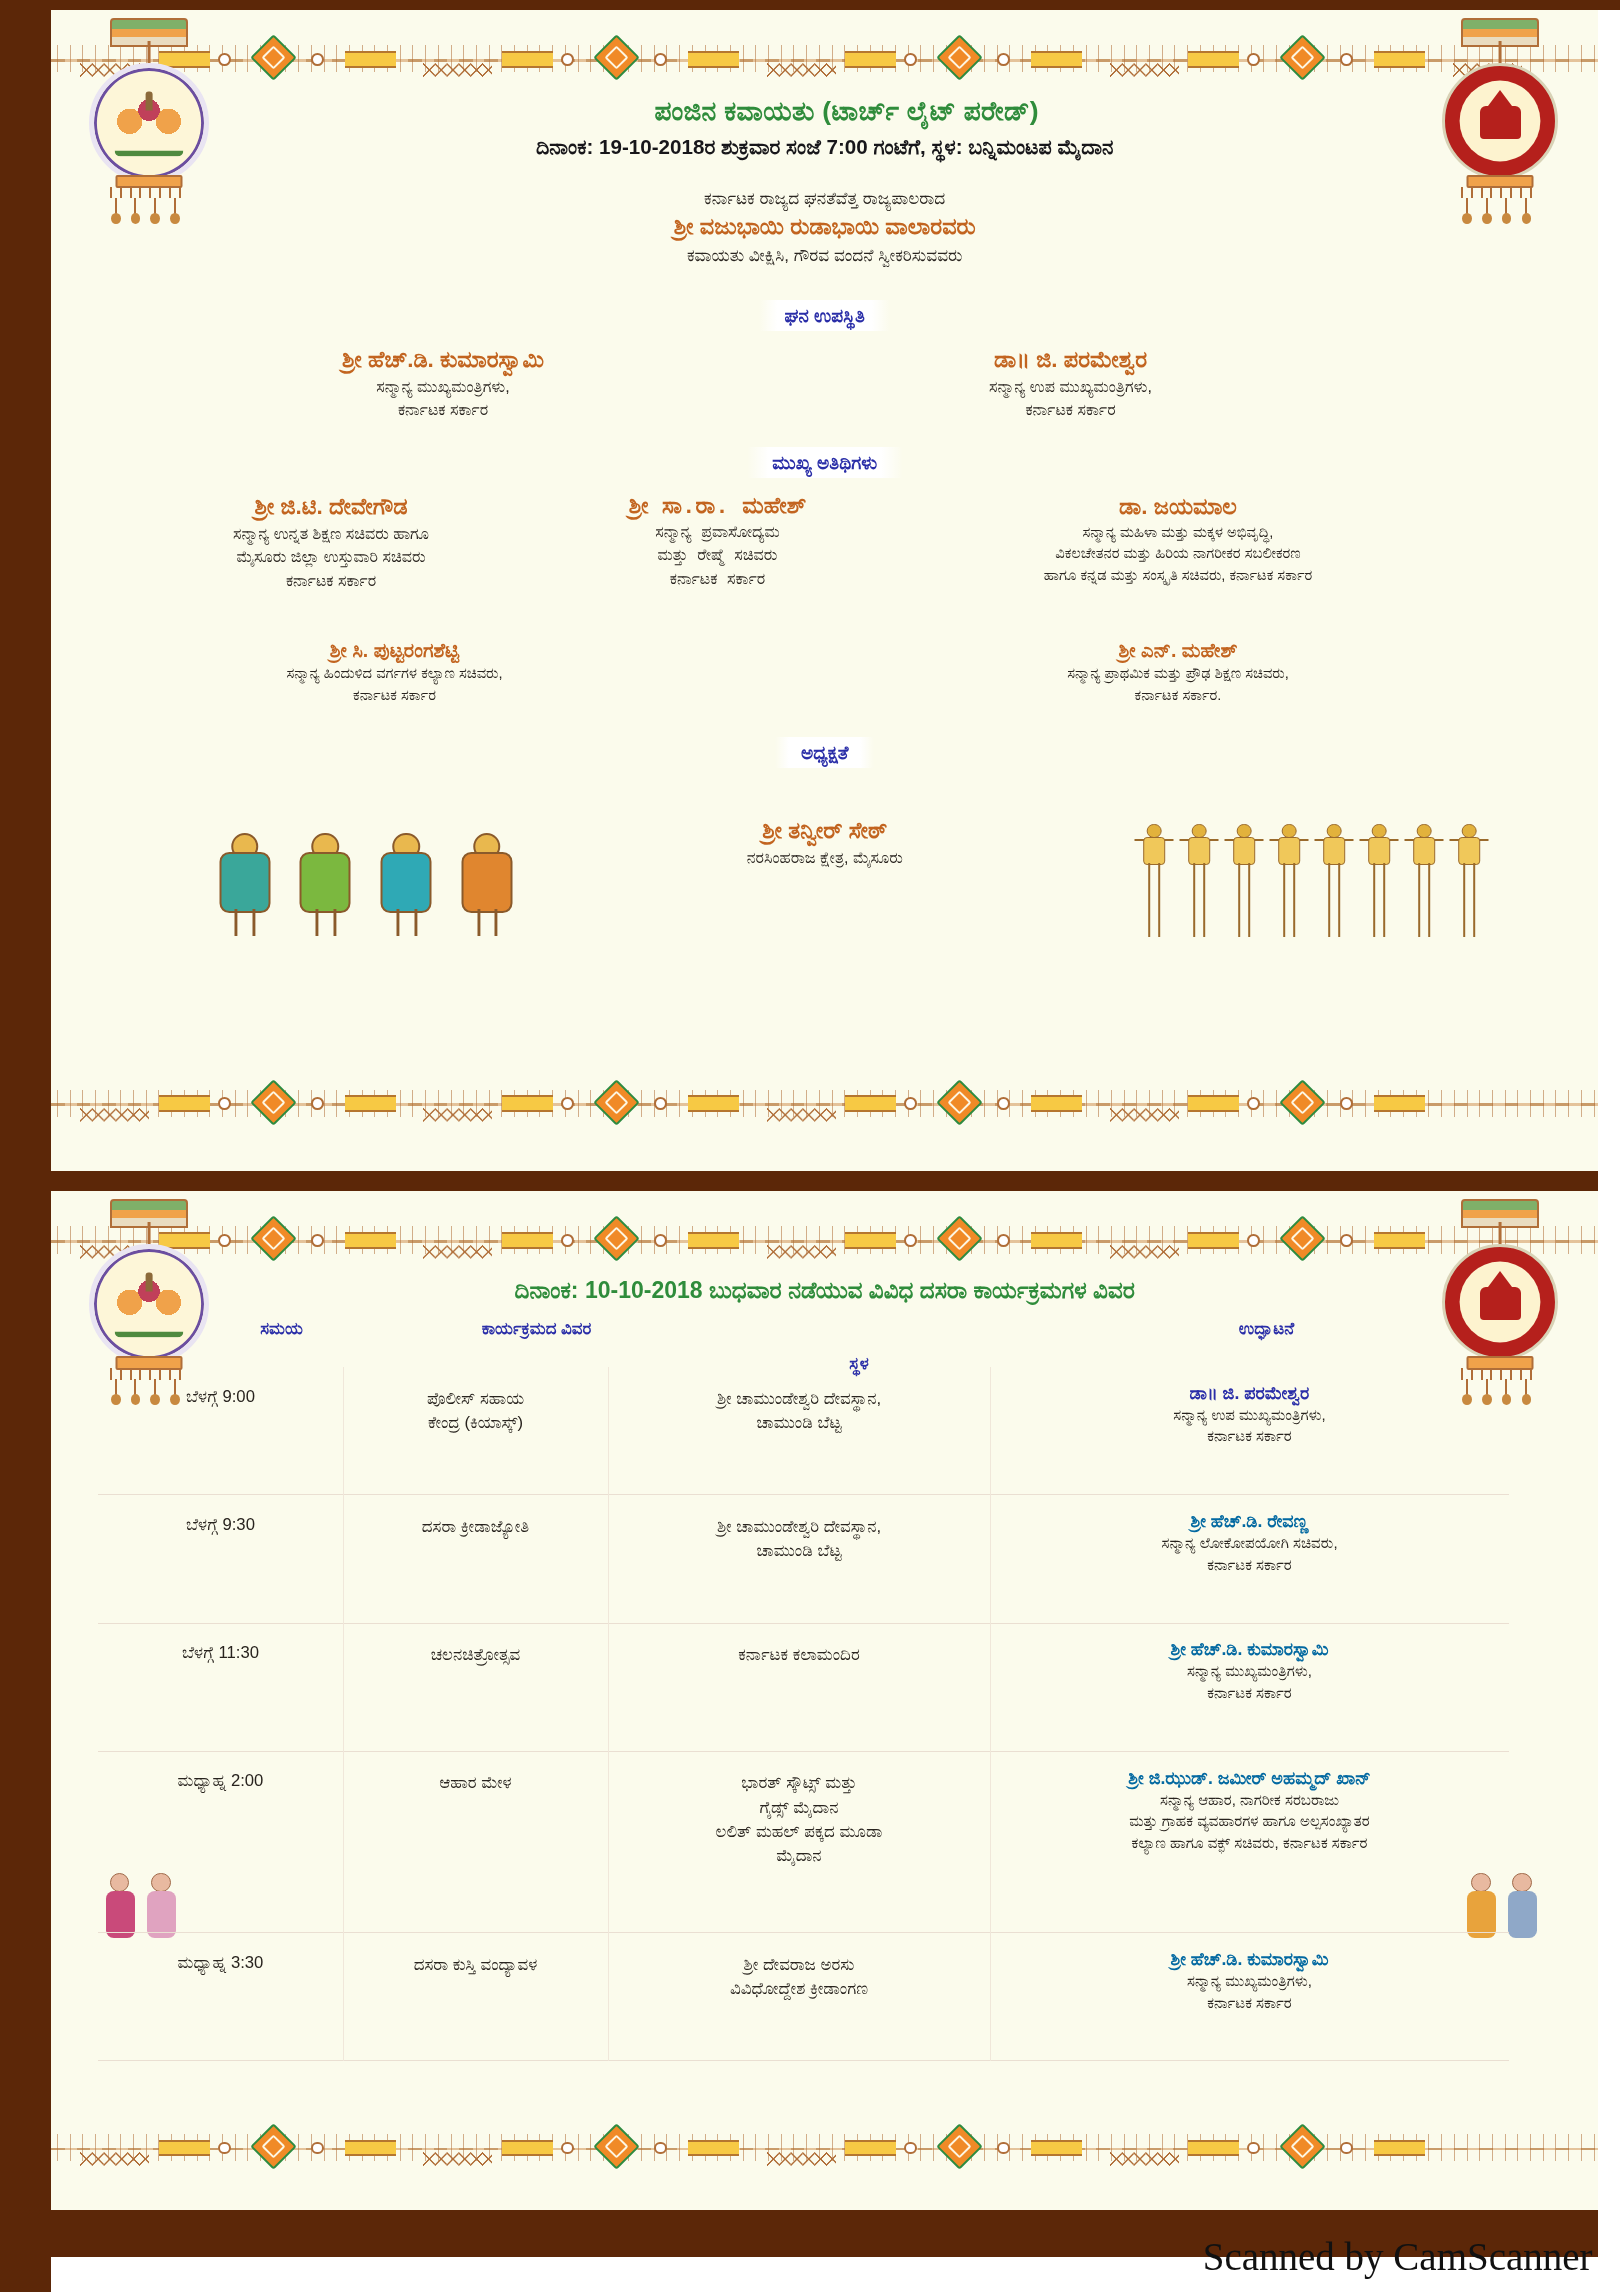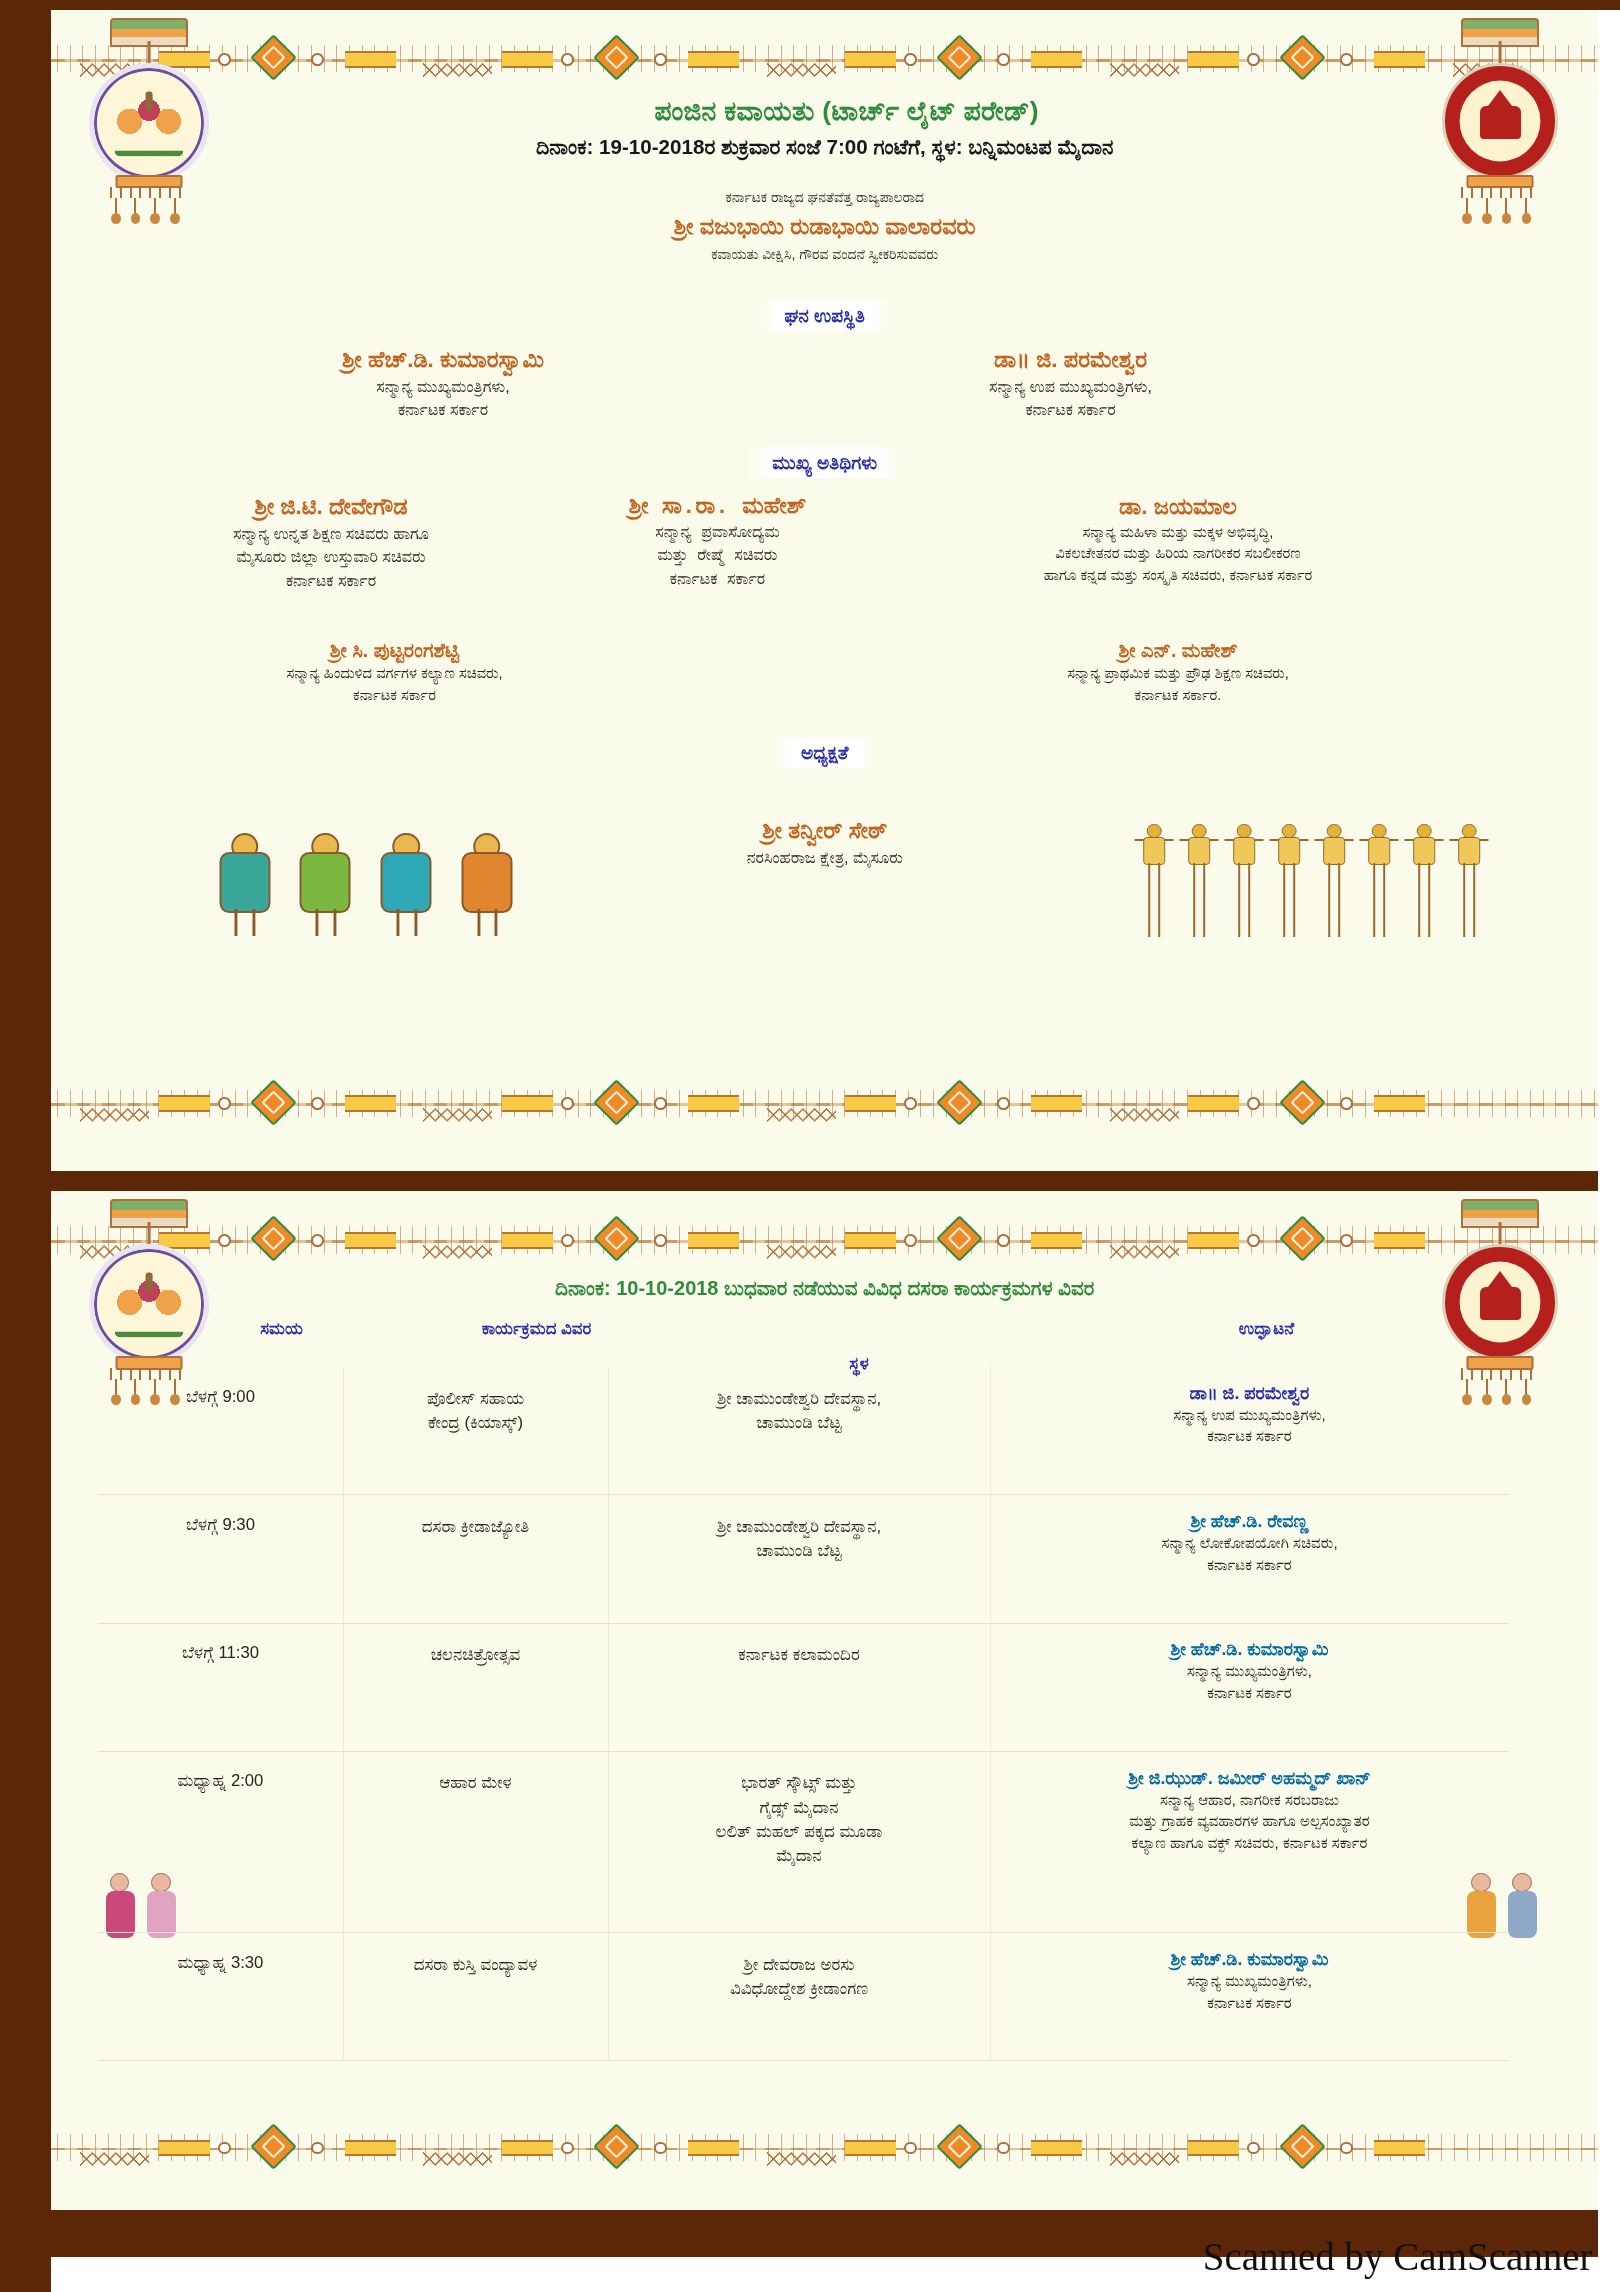--- a/index.html
+++ b/index.html
@@ -118,31 +118,31 @@
     position:absolute;top:0;width:2px;height:17.6px;background:#b06e38;
   }
   .emblem .drops i::after{
     content:"";position:absolute;left:-3.9px;bottom:-8.8px;width:9.8px;height:10.8px;border-radius:50%;
     background:#c8893f;
   }
   
   .t{position:absolute;text-align:center;line-height:1.35;}
   .title-green{color:#2f8c3b;font-weight:bold;font-size:26.5px;letter-spacing:0.3px;}
   .subline{color:#17161a;font-weight:bold;font-size:20.6px;}
-  .small-dark{color:#2a2520;font-size:14px;}
+  .small-dark{color:#2a2520;font-size:17px;}
   .name-orange{color:#c2641f;font-weight:bold;font-size:22.5px;}
   .name-orange-sm{color:#c2641f;font-weight:bold;font-size:19.6px;}
   .role{color:#28231e;font-size:16px;line-height:1.45;}
   .role-sm{color:#28231e;font-size:14.7px;line-height:1.45;}
   .sec-head{
     color:#2a2ea8;font-weight:bold;font-size:18.6px;
     background:linear-gradient(90deg,rgba(255,255,255,0) 0%,#ffffff 14%,#ffffff 86%,rgba(255,255,255,0) 100%);
     padding:2.9px 25.5px;display:inline-block;border-radius:2px;
   }
-  .page2-title{color:#2f8c3b;font-weight:bold;font-size:20px;}
+  .page2-title{color:#2f8c3b;font-weight:bold;font-size:23px;}
   .col-head{color:#2a2ea8;font-weight:bold;font-size:16.7px;}
   
   .tbl{position:absolute;left:98px;top:1367px;width:1411px;}
   .trow{
     display:flex;align-items:flex-start;
     border-bottom:1px solid #eadfd2;
     padding:15.7px 0 17.6px;
     min-height:94px;
   }
   .trow:last-child{border-bottom:1px solid #eadfd2;}

